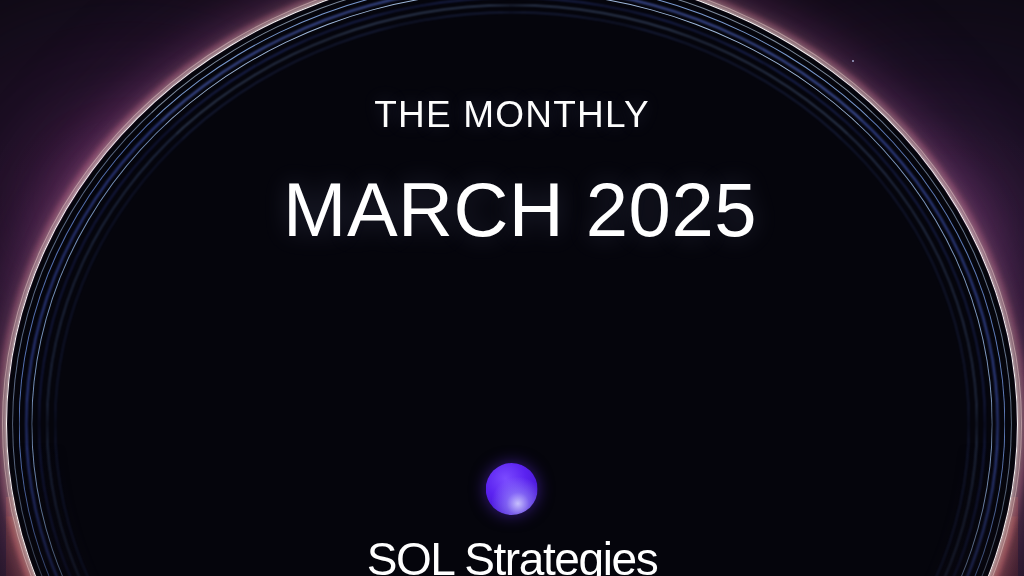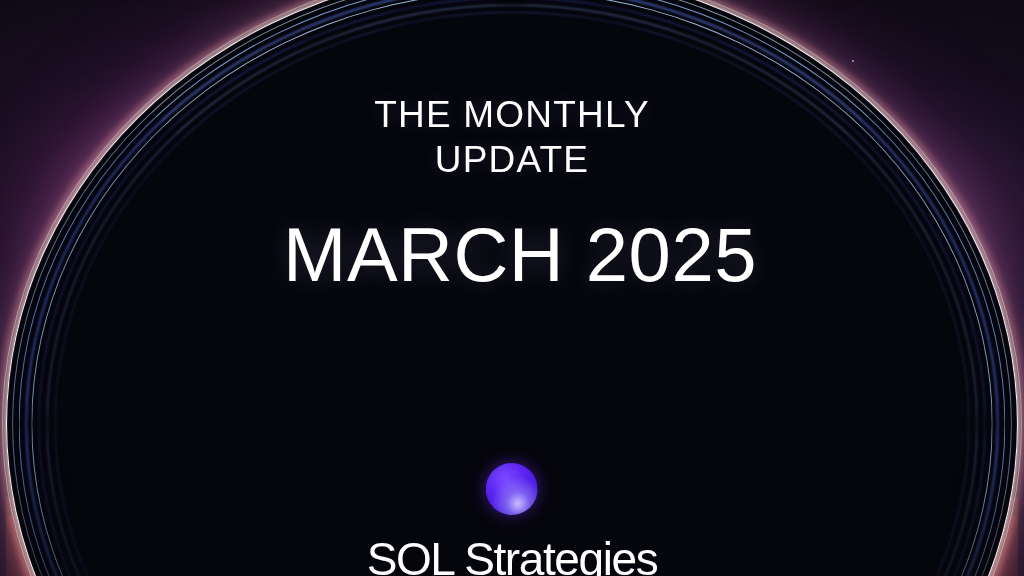--- a/index.html
+++ b/index.html
@@ -247,21 +247,20 @@
     <div class="ring ring-warm-liner"></div>
     <div class="ring ring-core-2"></div>
     <div class="ring ring-core"></div>
 
     <div class="speck" style="left:846px; top:92px;"></div>
   </div>
 
   <div class="content">
     <div class="eyebrow">
       <span class="l1">THE MONTHLY</span>
-      <span class="l2">UPDATE</span>
     </div>
     <div class="headline">MARCH 2025</div>
   </div>
 
   <div class="logo">
     <div class="logo-orb"></div>
     <div class="logo-text">SOL Strategies</div>
   </div>
 
 </div>

